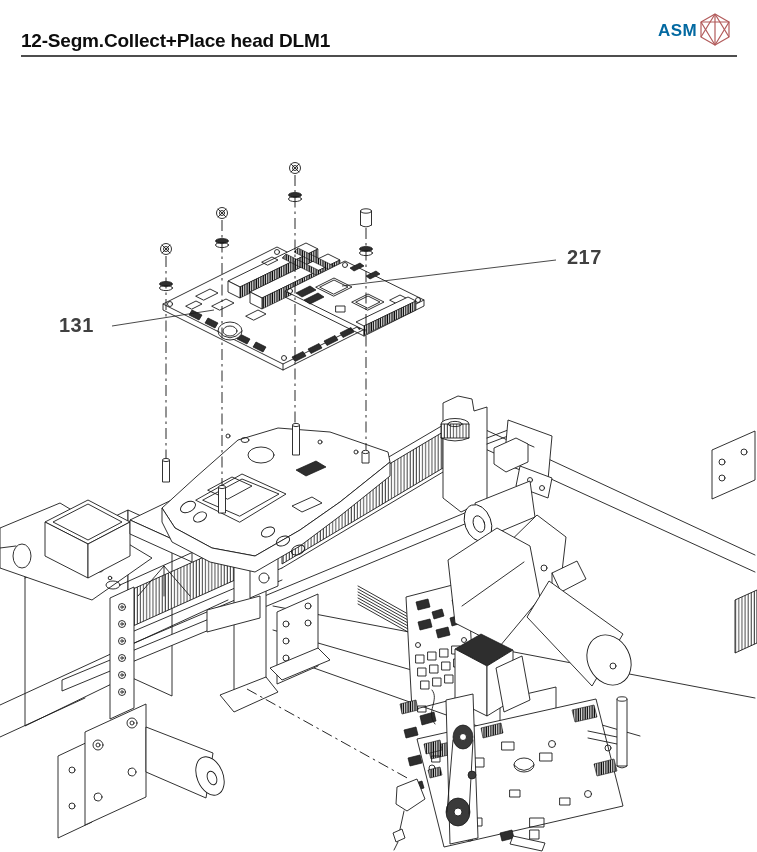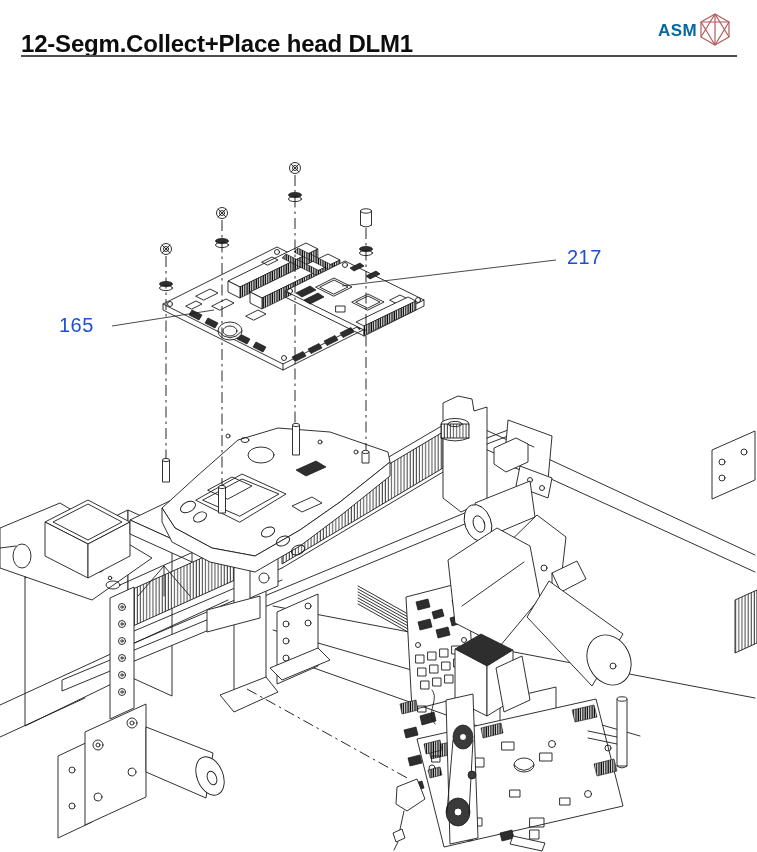--- a/index.html
+++ b/index.html
@@ -1,24 +1,24 @@
 <!DOCTYPE html>
 <html><head>
 <meta charset="utf-8">
 <style>
   html,body{margin:0;padding:0;background:#fff;}
   .page{position:relative;width:757px;height:852px;background:#fff;overflow:hidden;
         font-family:"Liberation Sans",sans-serif;color:#111;}
-  .title{position:absolute;left:21px;top:30px;font-size:24px;font-weight:700;
+  .title{position:absolute;left:21px;top:30px;font-size:19px;font-weight:700;
          letter-spacing:-0.2px;color:#0d0d0d;white-space:nowrap;text-align:center;}
   .rule{position:absolute;left:21px;top:55px;width:716px;height:2px;background:#4d4d4d;}
   .brand{position:absolute;left:658px;top:21px;font-size:17px;font-weight:600;
          letter-spacing:.5px;color:#0369a1;}
   .logo{position:absolute;left:698px;top:12px;}
-  .plabel{position:absolute;font-size:20px;color:#1d4ed8;letter-spacing:.5px;}
+  .plabel{position:absolute;font-size:20px;color:#404040;letter-spacing:.5px;font-weight:bold;}
   #lbl215{left:59px;top:314px;}
   #lbl217{left:567px;top:246px;}
   .art{position:absolute;left:0;top:0;}
   .s{stroke:#1b1b1b;stroke-width:.9;fill:none;stroke-linejoin:round;stroke-linecap:round}
   .w{stroke:#1b1b1b;stroke-width:.9;fill:#ffffff;stroke-linejoin:round}
   .f{stroke:#1b1b1b;stroke-width:.9;fill:url(#fins)}
   .d{stroke:#111;stroke-width:.6;fill:url(#dense)}
   .k{stroke:#111;stroke-width:.7;fill:#2e2e2e}
   .g{stroke:#111;stroke-width:.7;fill:#3a3a3a}
   .cl{stroke:#1b1b1b;stroke-width:.95;fill:none;stroke-dasharray:11 4 2.5 4}
@@ -438,16 +438,16 @@
         <path class="s" d="M360.5,225 Q366,229 371.5,225"></path>
         <ellipse class="k" cx="366" cy="249" rx="6.5" ry="2.6"></ellipse>
           <ellipse class="s" cx="366" cy="253" rx="6.5" ry="2.6"></ellipse>
       </g>
     </g>
 
     <line class="ldr" x1="112" y1="326" x2="214" y2="310"></line>
     <line class="ldr" x1="342" y1="286" x2="556" y2="260"></line>
   </svg>
 
-  <div class="plabel" id="lbl215">165</div>
+  <div class="plabel" id="lbl215">131</div>
   <div class="plabel" id="lbl217">217</div>
 
 </div>
 
 </body></html>

